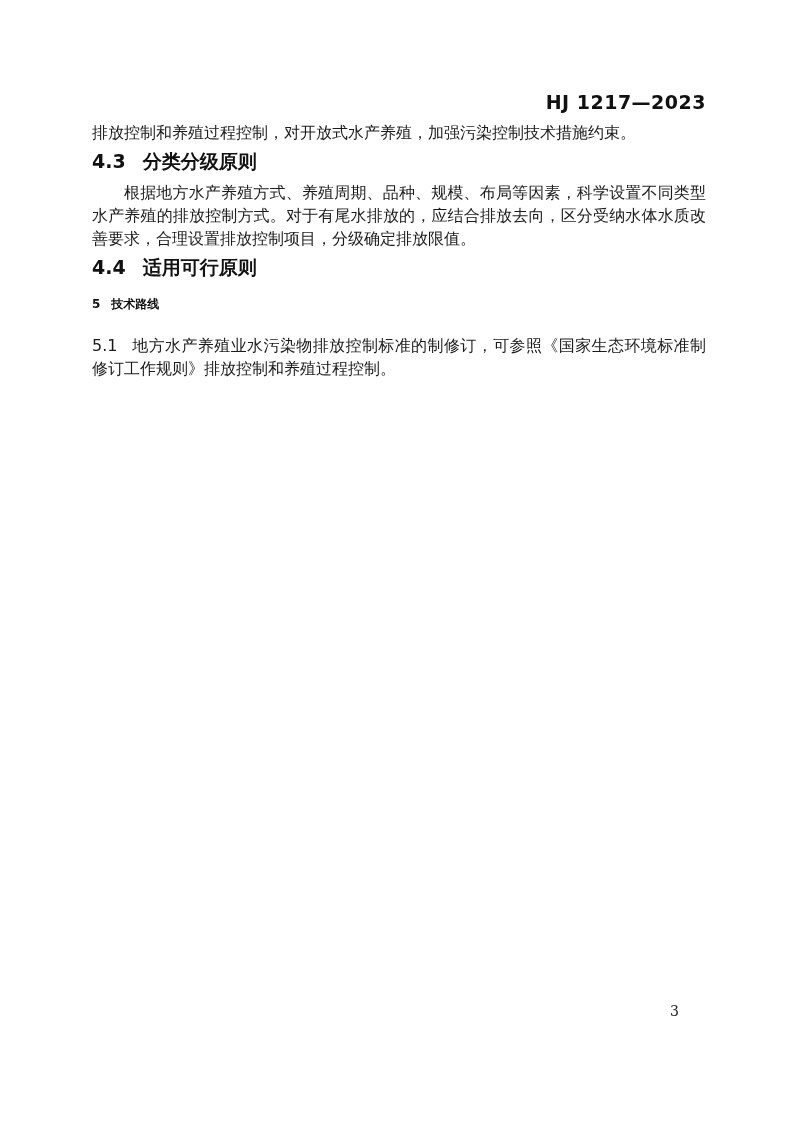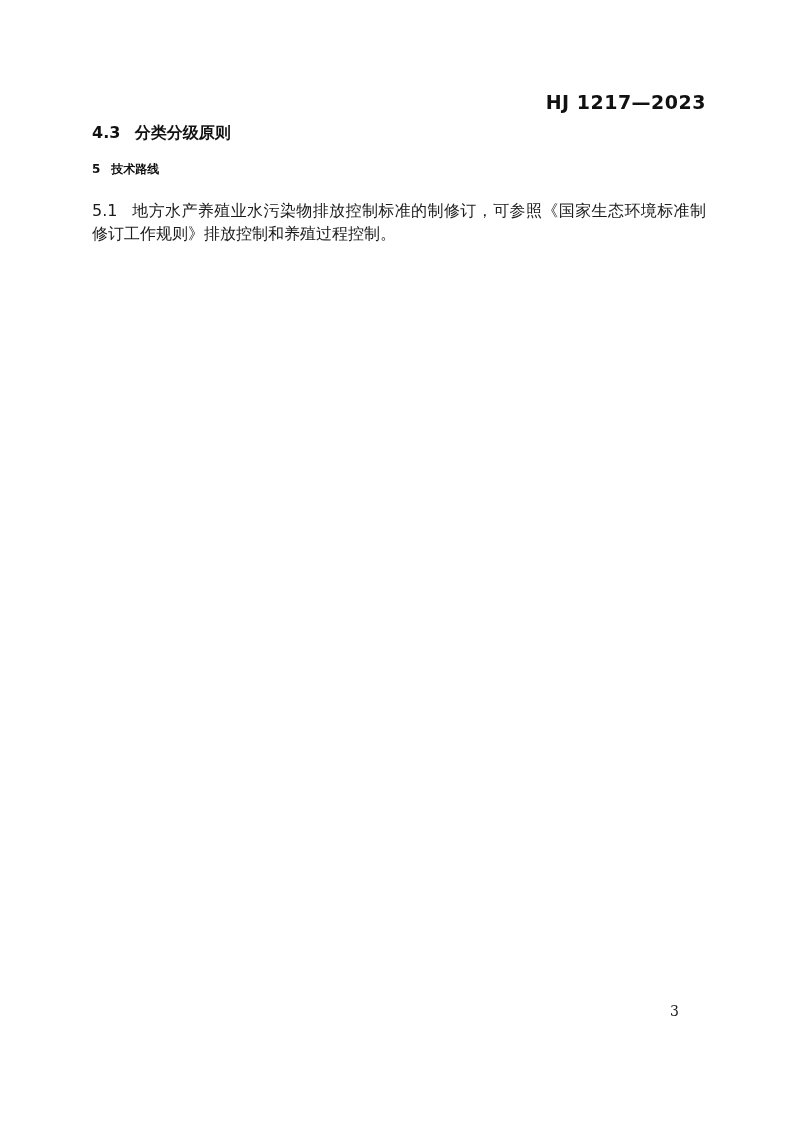--- a/index.html
+++ b/index.html
@@ -41,21 +41,21 @@
   .cont-para {
     text-indent: 0;
   }
   .body-para {
     text-indent: 2em;
   }
   .h2 {
     margin: 6px 0 8px 0;
     font-family: "DejaVu Sans", "Liberation Sans", sans-serif;
     font-weight: bold;
-    font-size: 16px;
+    font-size: 19px;
     line-height: 23px;
     color: #111111;
   }
   .h1 {
     margin: 14px 0 18px 0;
     font-family: "DejaVu Sans", "Liberation Sans", sans-serif;
     font-weight: bold;
     font-size: 12px;
     line-height: 23px;
     color: #111111;
@@ -82,25 +82,30 @@
   }
 </style>
 </head>
 <body>
 
 <div class="page">
   <div class="content">
 
     <div class="doc-header">HJ 1217—2023</div>
 
+    <p class="cont-para">排放控制和养殖过程控制，对开放式水产养殖，加强污染控制技术措施约束。</p>
 
     <h3 class="h2">
       <span class="hnum">4.3</span><span>分类分级原则</span>
     </h3>
+    <p class="body-para">根据地方水产养殖方式、养殖周期、品种、规模、布局等因素，科学设置不同类型水产养殖的排放控制方式。对于有尾水排放的，应结合排放去向，区分受纳水体水质改善要求，合理设置排放控制项目，分级确定排放限值。</p>
 
+    <h3 class="h2">
+      <span class="hnum">4.4</span><span>适用可行原则</span>
+    </h3>
 
     <h2 class="h1">
       <span class="hnum">5</span><span>技术路线</span>
     </h2>
 
     <p class="clause">
       <span class="cnum">5.1</span><span>地方水产养殖业水污染物排放控制标准的制修订，可参照《国家生态环境标准制修订工作规则》排放控制和养殖过程控制。</span>
     </p>
 
 

